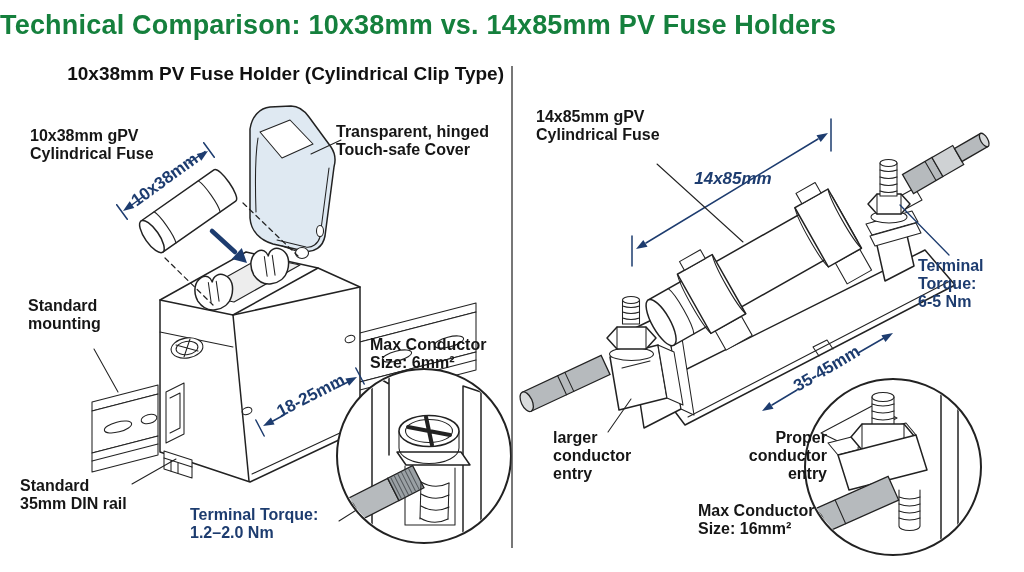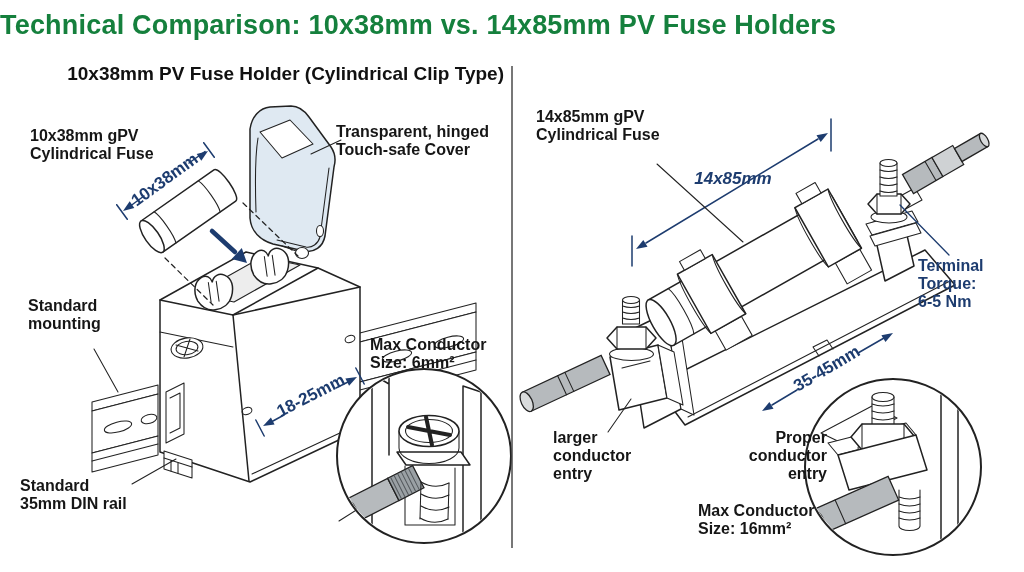--- a/index.html
+++ b/index.html
@@ -316,20 +316,22 @@
   <div class="dim" style="left:115px;top:170px;width:100px;transform:rotate(-36deg);">10x38mm</div>
   <div class="lbl" style="left:336px;top:123px;width:170px;">Transparent, hinged
 Touch-safe Cover</div>
   <div class="lbl" style="left:28px;top:297px;width:112px;">Standard
 mounting</div>
   <div class="lbl" style="left:20px;top:477px;width:142px;">Standard
 35mm DIN rail</div>
   <div class="dim" style="left:261px;top:386px;width:100px;transform:rotate(-27deg);">18-25mm</div>
   <div class="lbl" style="left:370px;top:336px;width:140px;">Max Conductor
 Size: 6mm²</div>
+  <div class="lbl blue" style="left:190px;top:506px;width:150px;">Terminal Torque:
+1.2–2.0 Nm</div>
 
   <div class="lbl" style="left:536px;top:108px;width:150px;">14x85mm gPV
 Cylindrical Fuse</div>
   <div class="dim" style="left:688px;top:169px;width:90px;font-style:italic;">14x85mm</div>
   <div class="lbl blue" style="left:918px;top:257px;width:88px;">Terminal
 Torque:
 6-5 Nm</div>
   <div class="dim" style="left:777px;top:359px;width:100px;transform:rotate(-30.5deg);">35-45mm</div>
   <div class="lbl" style="left:553px;top:429px;width:106px;">larger
 conductor

